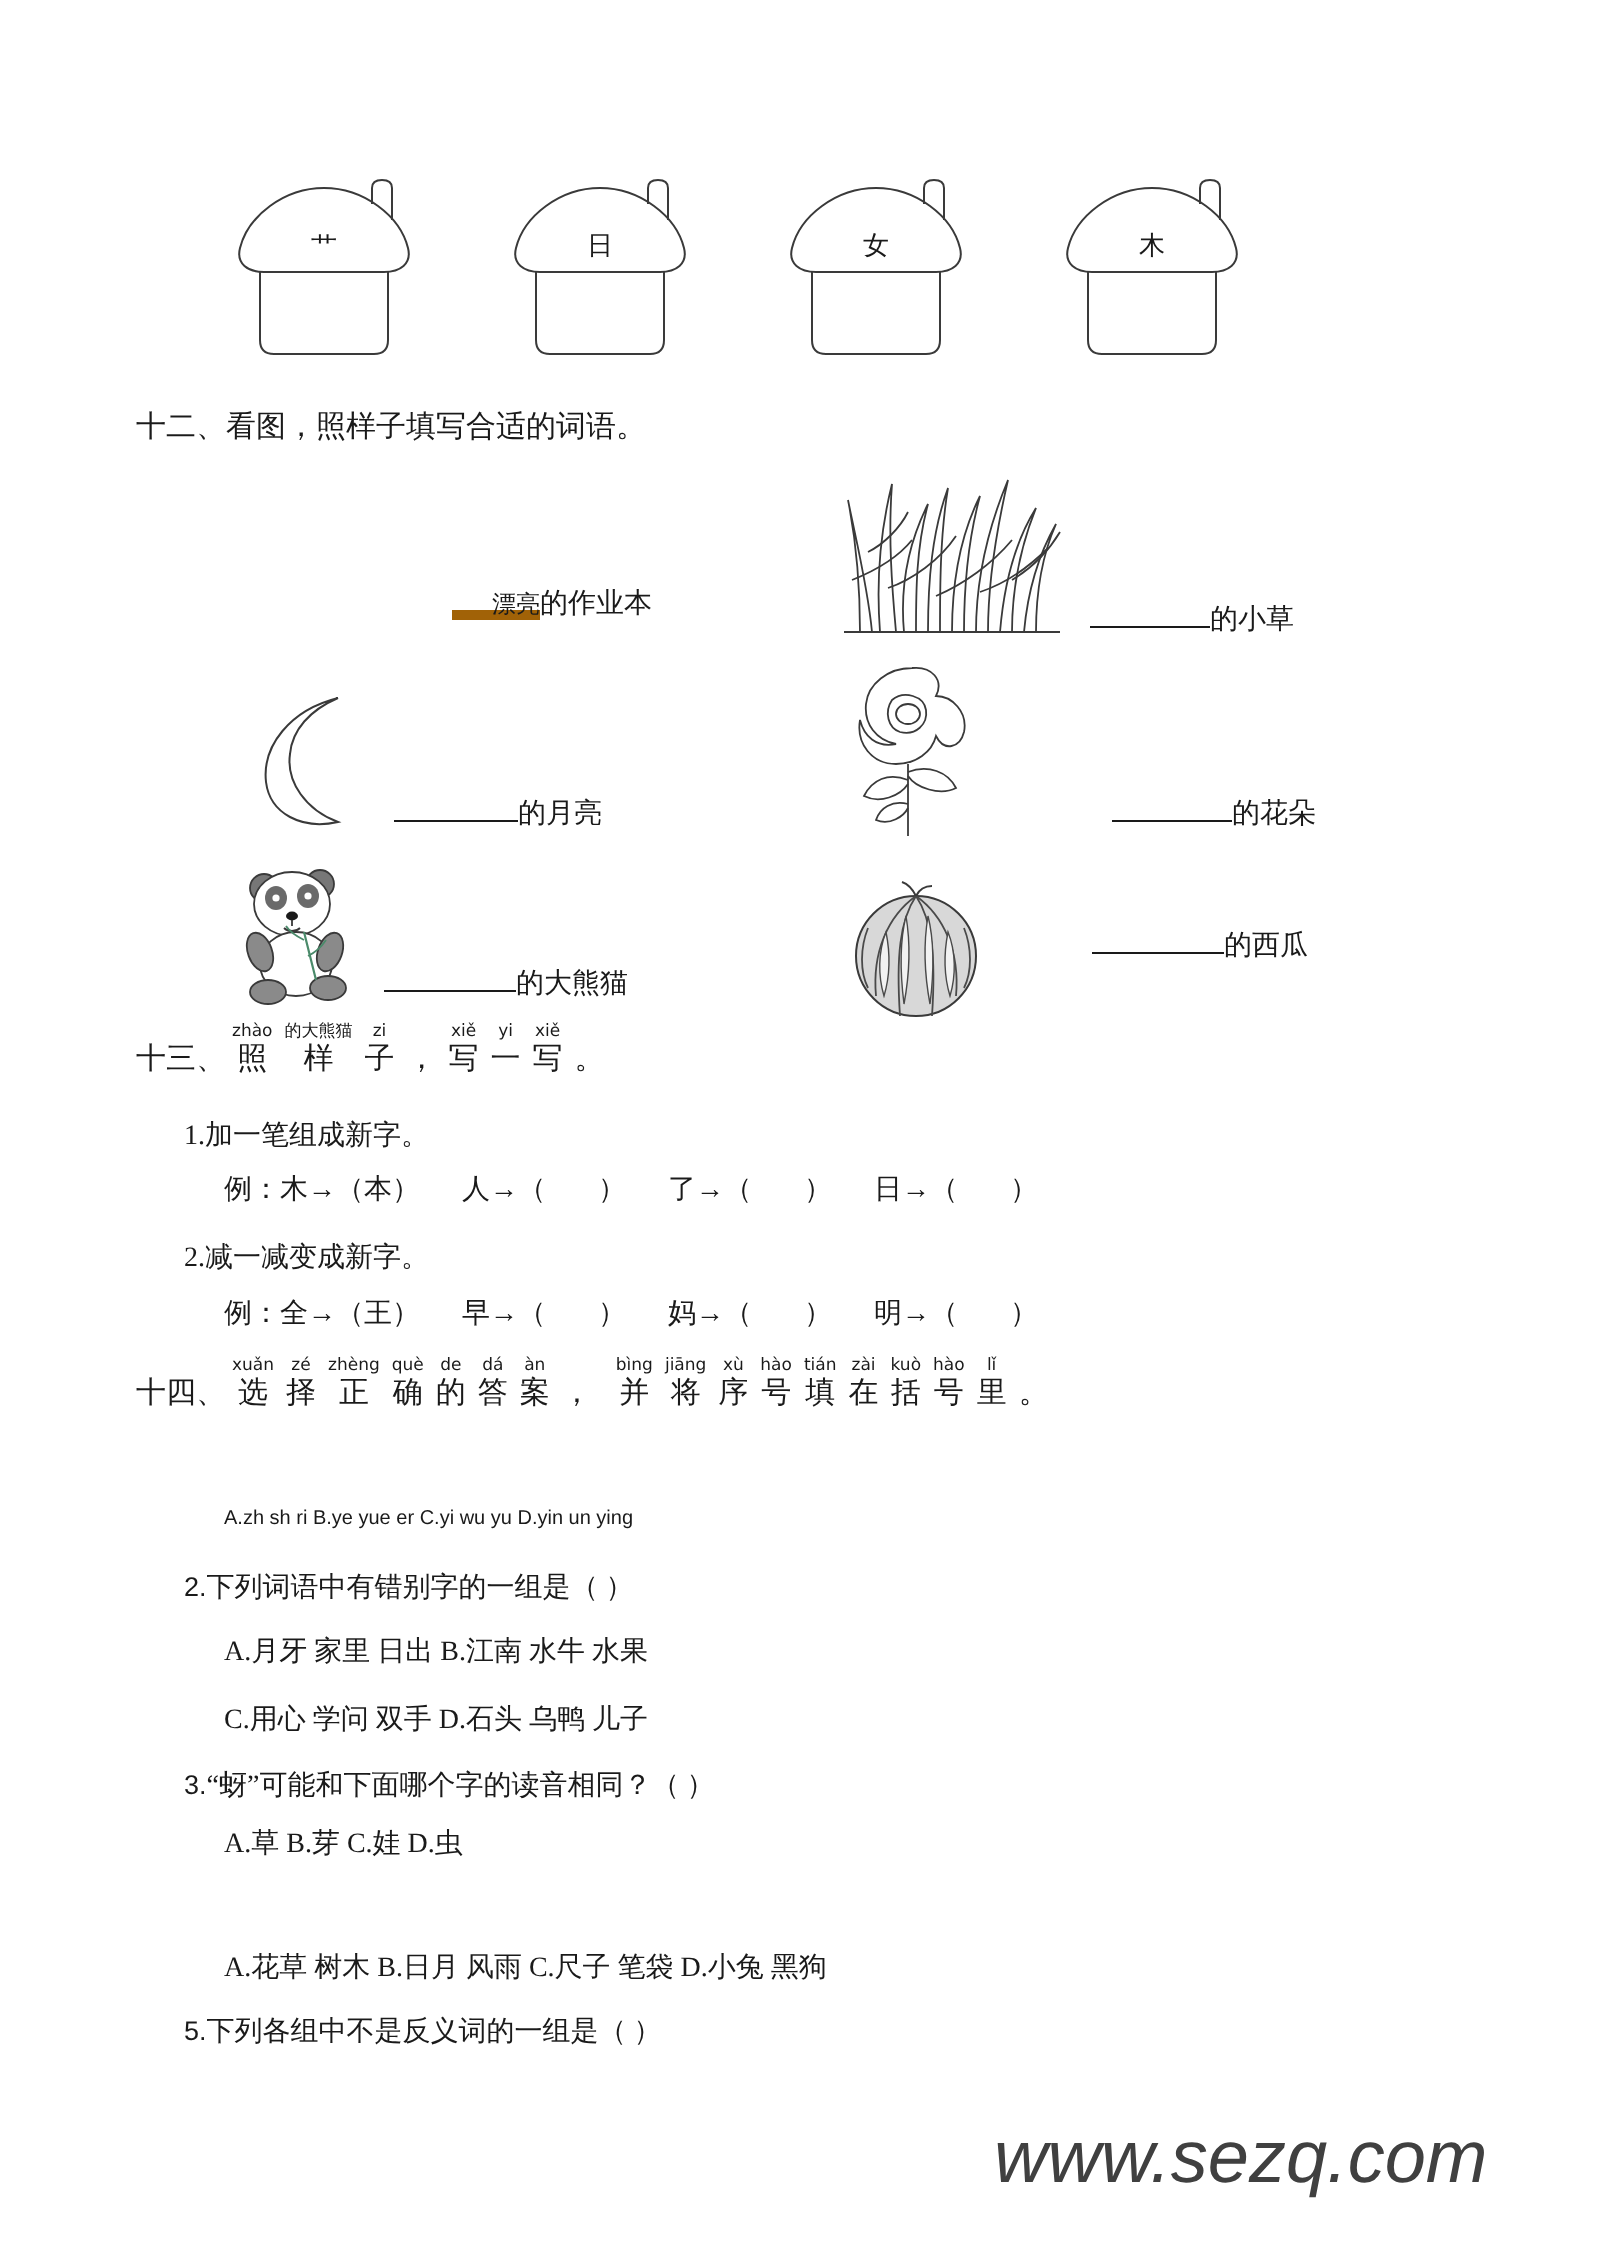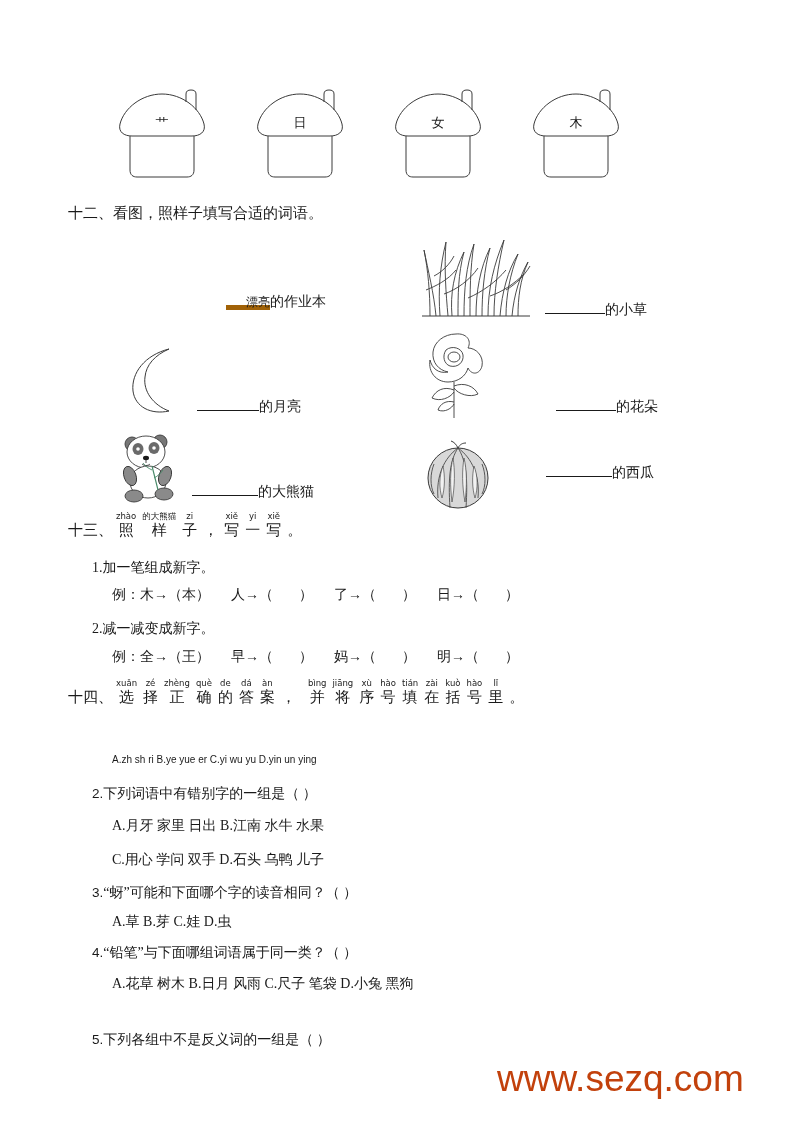--- a/index.html
+++ b/index.html
@@ -102,23 +102,24 @@
   }
   .q-num { font-family: "Liberation Sans", sans-serif; font-size: 13.5px; }
   .opt-sans { font-family: "Liberation Sans", sans-serif; font-size: 10px; }
 
   
   .watermark {
     position: absolute;
     left: 497px; top: 1058px;
     font-family: "Liberation Sans", sans-serif;
     font-size: 37px;
-    color: #c2410c;
+    color: #404040;
     letter-spacing: 0px;
     white-space: nowrap;
+    font-style: italic;
   }
 
   
   .illus { position: absolute; }
   .illus svg { display: block; }
 </style>
 </head>
 <body>
 
 <div class="page">
@@ -404,24 +405,21 @@
     <span class="q-num">2.</span><span>下列词语中有错别字的一组是（     ）</span>
   </div>
   <div class="q" style="left:112px; top:817px;">A.月牙  家里  日出          B.江南  水牛  水果</div>
   <div class="q" style="left:112px; top:851px;">C.用心  学问  双手          D.石头  乌鸭  儿子</div>
 
   <div class="q" style="left:92px; top:884px;">
     <span class="q-num">3.</span><span>“蚜”可能和下面哪个字的读音相同？（     ）</span>
   </div>
   <div class="q" style="left:112px; top:913px;">A.草            B.芽            C.娃            D.虫</div>
 
-  <div class="q" style="left:92px; top:944px;">
-    <span class="q-num">4.</span><span>“铅笔”与下面哪组词语属于同一类？（     ）</span>
-  </div>
   <div class="q" style="left:112px; top:975px;">A.花草  树木    B.日月  风雨      C.尺子  笔袋      D.小兔  黑狗</div>
 
-  <div class="q" style="left:92px; top:1007px;margin-top:24px;">
+  <div class="q" style="left:92px; top:1007px;">
     <span class="q-num">5.</span><span>下列各组中不是反义词的一组是（     ）</span>
   </div>
 
   <div class="watermark">www.sezq.com</div>
 
 </div>
 
 </body></html>

